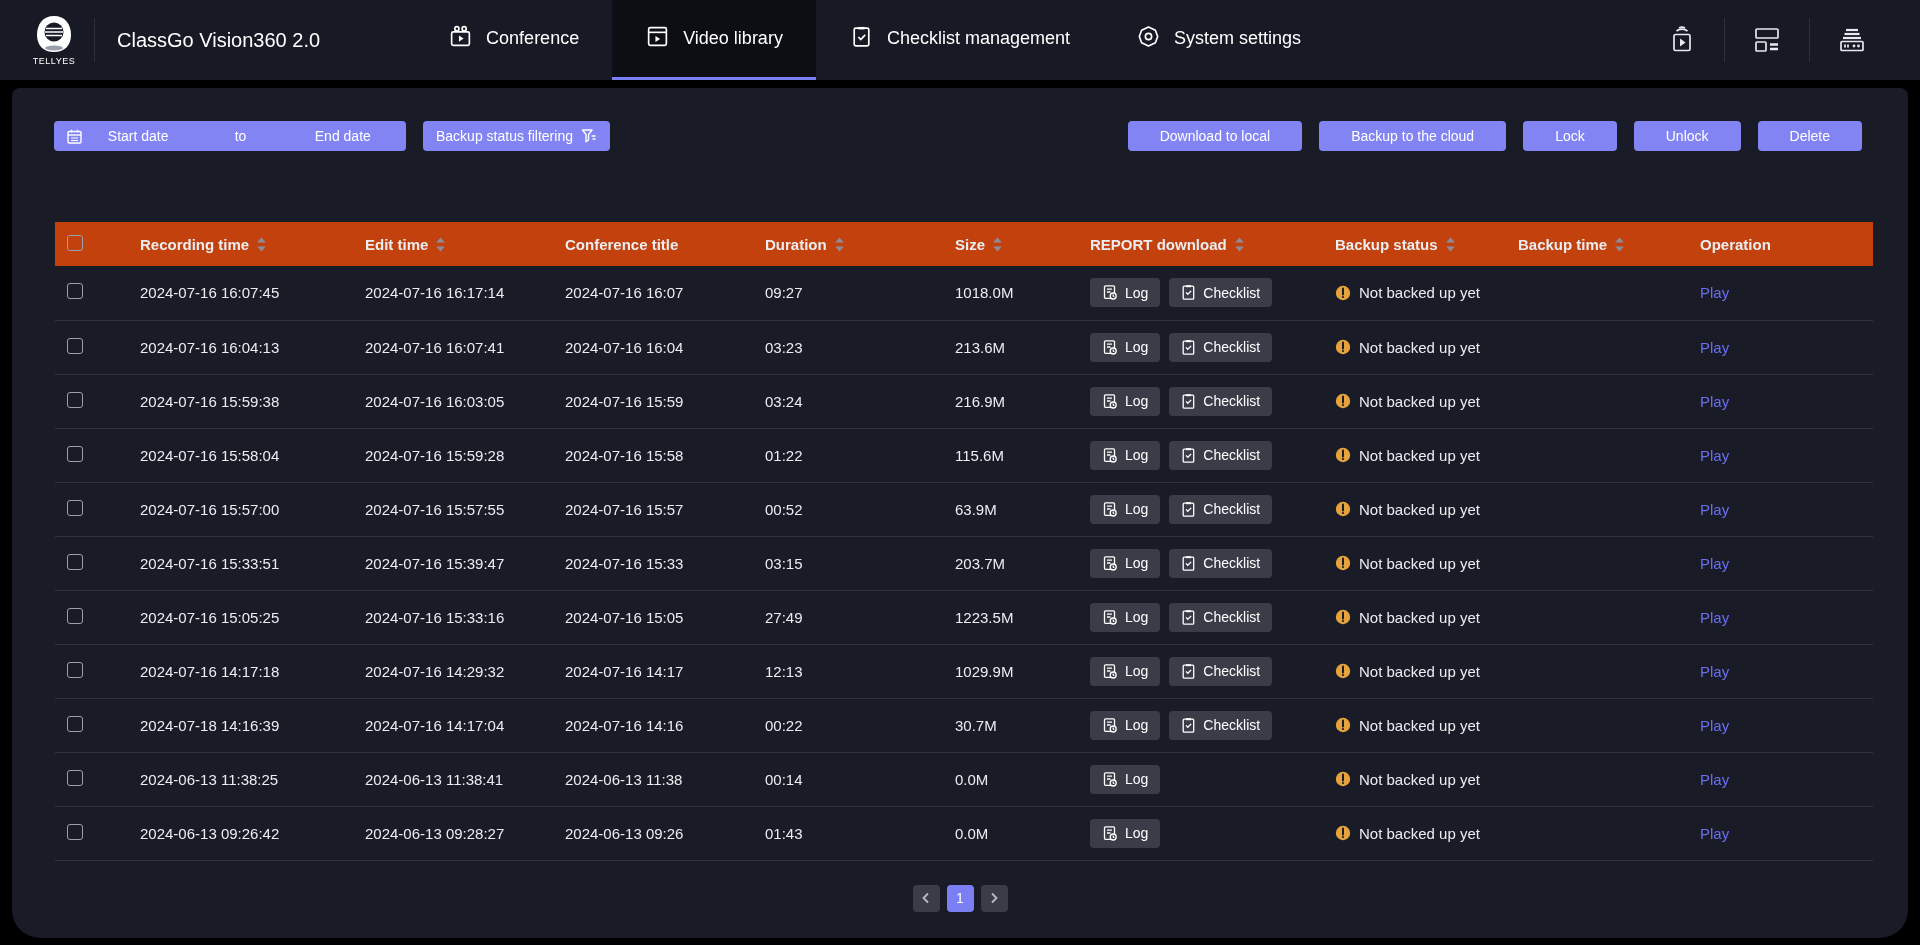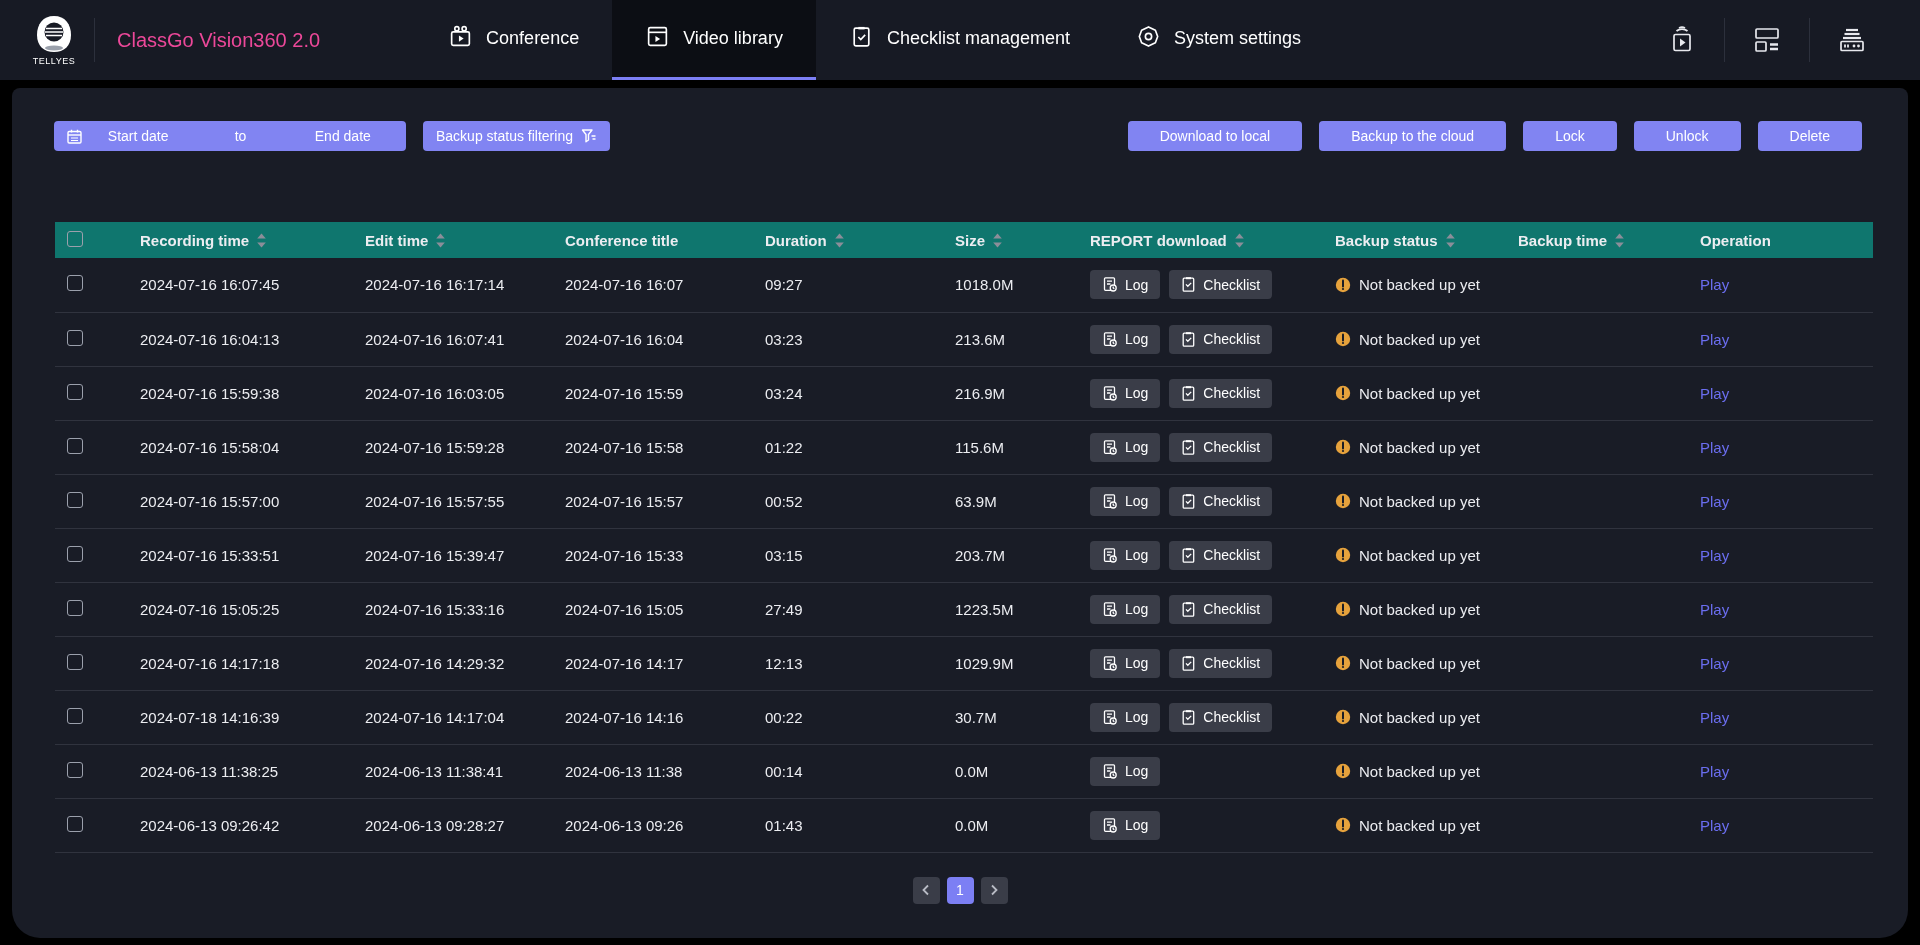--- a/index.html
+++ b/index.html
@@ -7,21 +7,21 @@
   body { font-family:"Liberation Sans","DejaVu Sans",sans-serif; }
   .screen { position:relative; width:1920px; height:945px; background:#000; overflow:hidden; }
 
   
   .nav { height:80px; background:#171a24; display:flex; align-items:stretch; }
   .brand { display:flex; align-items:center; padding-left:26px; }
   .logo { width:56px; display:flex; flex-direction:column; align-items:center; gap:1px; }
   .logo-text { color:#fff; font-size:9px; letter-spacing:.5px; }
   .nav-divider { width:1px; background:#2c303c; height:44px; align-self:center; }
   .brand .nav-divider { margin-left:12px; }
-  .app-title { color:#ec4899; font-size:20px; margin-left:22px; align-self:center; white-space:nowrap; }
+  .app-title { color:#ffffff; font-size:20px; margin-left:22px; align-self:center; white-space:nowrap; }
   .tabs { display:flex; margin-left:95px; }
   .tab { display:flex; align-items:center; gap:13px; padding:0 33px; color:#fff; font-size:18px; cursor:pointer; border-bottom:3px solid transparent; }
   .tab svg { flex:none; }
   .tab.active { background:#0c0e14; border-bottom-color:#7c7ff4; }
   .nav-actions { margin-left:auto; display:flex; align-items:center; padding-right:26px; }
   .nav-action { width:84px; display:flex; justify-content:center; align-items:center; color:#e8e9ee; cursor:pointer; }
 
   
   .card { margin:8px 12px 0 12px; height:850px; background:#191c26; border-radius:8px 8px 28px 28px; position:relative; }
 
@@ -31,21 +31,21 @@
   .date-picker { width:352px; height:30px; display:flex; align-items:center; padding:0 12px; cursor:pointer; }
   .date-picker .seg { flex:1; text-align:center; }
   .backup-filter { margin-left:17px; height:30px; display:flex; align-items:center; gap:8px; padding:8px 13px; cursor:pointer; }
   .filter-spacer { flex:1; }
   .toolbar { display:flex; gap:17px; }
   .toolbar .purple { height:30px; padding:0 32px; cursor:pointer; white-space:nowrap; }
 
   
   .table-wrap { margin:71px 35px 0 43px; }
   table { border-collapse:collapse; table-layout:fixed; width:1818px; color:#ecedf1; font-size:15px; }
-  thead th { background:#0f766e; height:36px; text-align:left; font-weight:bold; padding:0 0 0 10px; }
+  thead th { background:#c2410c; height:44px; text-align:left; font-weight:bold; padding:0 0 0 10px; }
   thead th.cb-col, tbody td.cb-col { padding-left:12px; width:75px; }
   .th-inner { display:flex; align-items:center; gap:7px; }
   tbody td { height:54px; border-bottom:1px solid #30333e; padding-left:10px; }
   .checkbox { width:16px; height:16px; border:1px solid #9ba0ac; border-radius:3px; background:transparent; display:inline-block; cursor:pointer; }
   .sort-icon { color:#8b8e99; display:inline-flex; }
   .gray-btn { background:#3a3d48; color:#fff; border:none; border-radius:4px; height:29px; padding:0 12px; display:inline-flex; align-items:center; gap:7px; font-size:14px; font-family:inherit; cursor:pointer; }
   .report-cell { display:flex; align-items:flex-start; gap:9px; }
   .status-cell { display:flex; align-items:center; gap:8px; }
   .warn-dot { flex:none; display:inline-flex; }
   .play-link { color:#6b6ef0; cursor:pointer; text-decoration:none; font-size:15px; }

